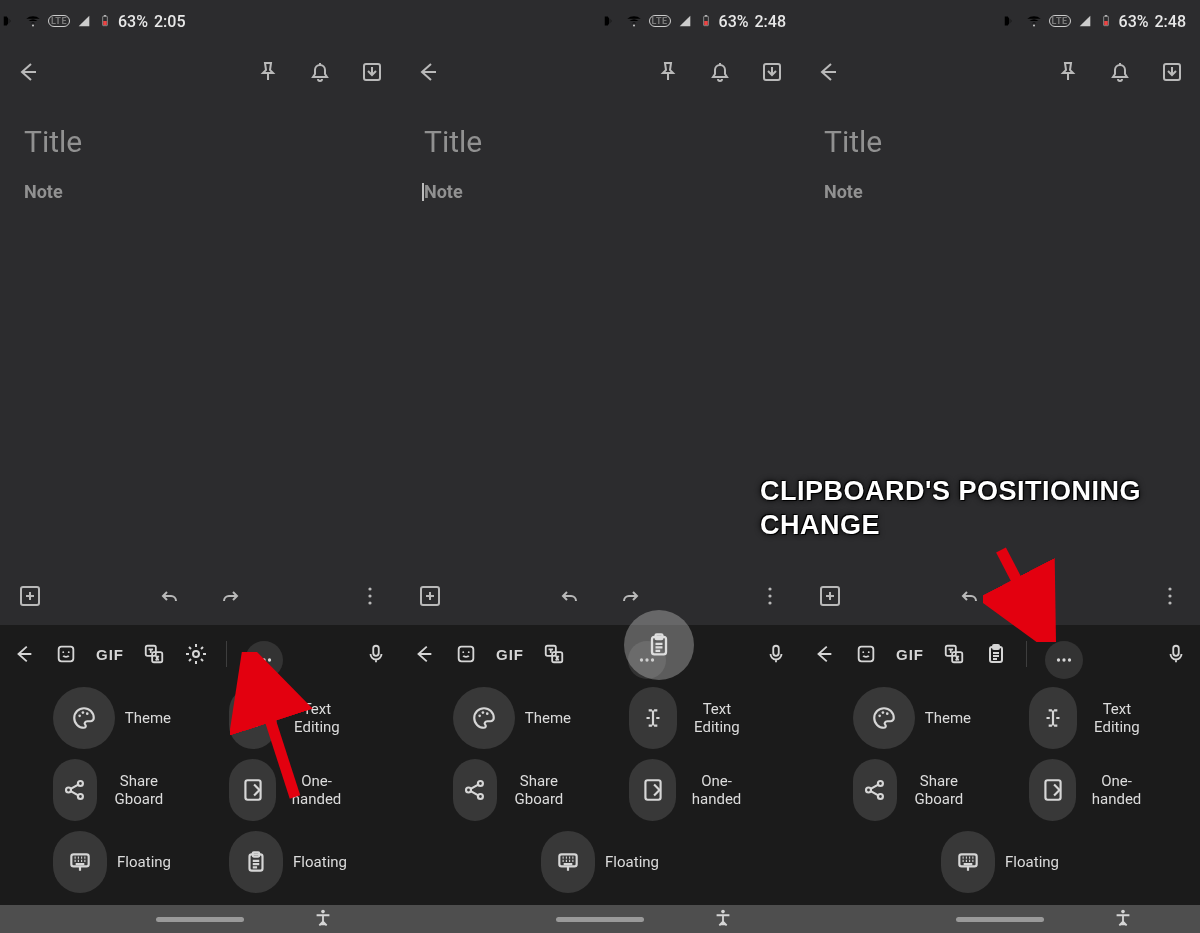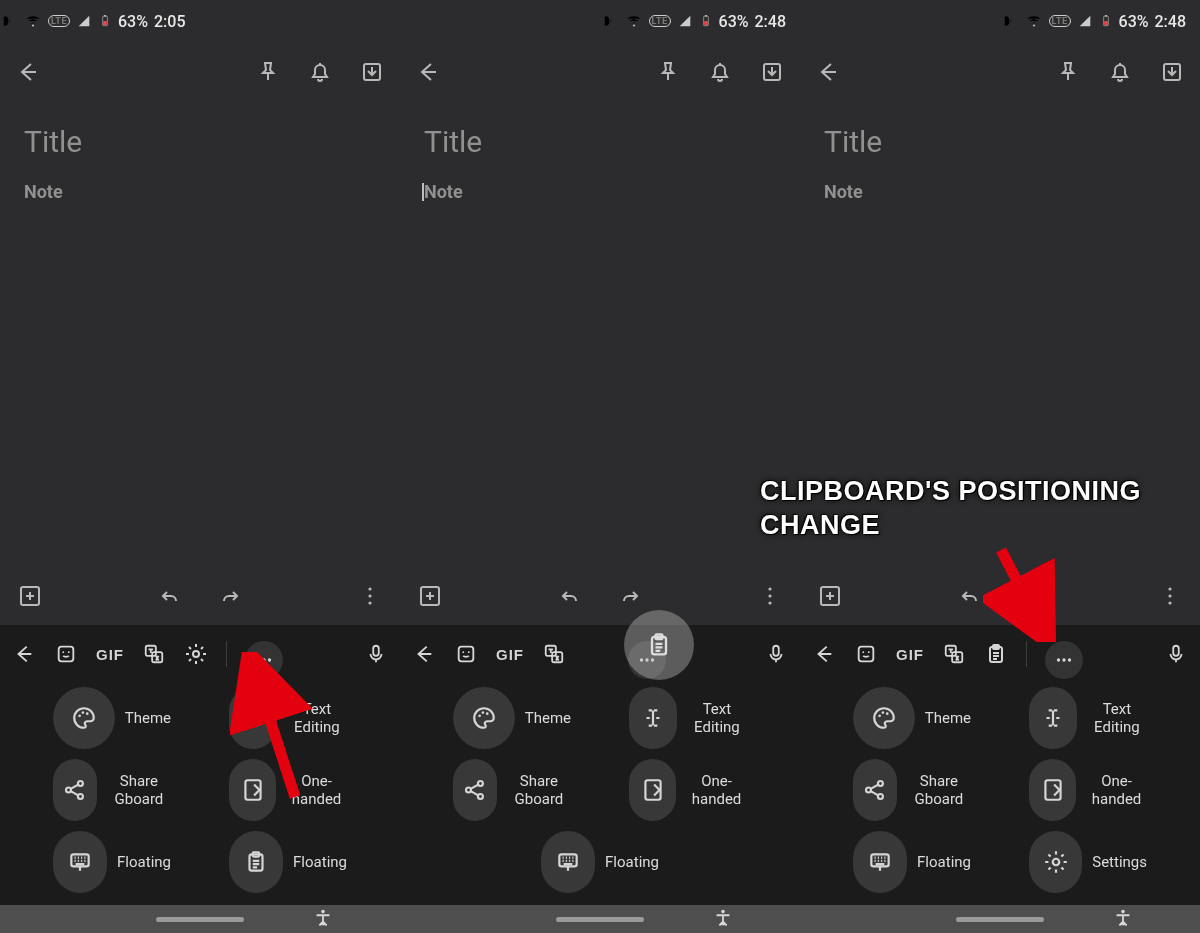--- a/index.html
+++ b/index.html
@@ -613,28 +613,20 @@
             </div>
       <div class="lbl">One-handed</div>
     </div>
     <div class="tile">
       <div class="bubble">
               <svg width="26" height="26" viewBox="0 0 24 24">
                 <use href="#i-floatkb"></use>
               </svg>
             </div>
       <div class="lbl">Floating</div>
-    </div>
-    <div class="tile">
-      <div class="bubble">
-              <svg width="26" height="26" viewBox="0 0 24 24">
-                <use href="#i-settings"></use>
-              </svg>
-            </div>
-      <div class="lbl">Settings</div>
     </div>
         </div>
     </div>
     <div class="nav">
       <div class="handle"></div>
       <span class="acc"><svg width="22" height="22" viewBox="0 0 24 24">
             <use href="#i-acc"></use>
           </svg></span>
     </div>
 

